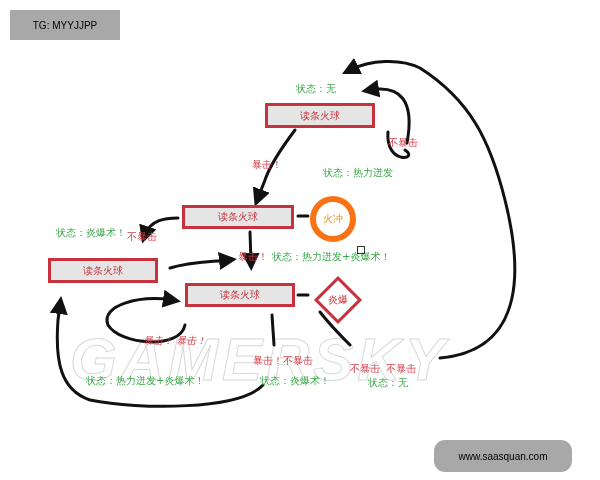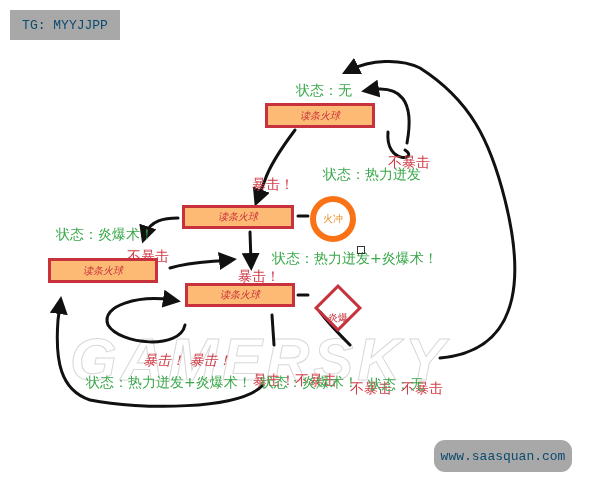--- a/index.html
+++ b/index.html
@@ -1,27 +1,27 @@
 <!DOCTYPE html>
 <html><head>
 <meta charset="utf-8">
 <style>
   html, body { margin:0; padding:0; }
   body { width:600px; height:480px; background:#ffffff; position:relative; overflow:hidden;
          font-family: "DejaVu Sans", sans-serif; }
-  .tag { position:absolute; background:#a8a8a8; color:#0c4a6e; font-family:Liberation Mono, monospace;
-         font-size:13px; display:flex; align-items:center; justify-content:center; }
-  .box { position:absolute; border:3px solid #c8323c; box-sizing:border-box; background:#fdba74;
-         display:flex; align-items:center; justify-content:center; color:#c8323c; font-size:10px;font-style:italic; }
-  .lbl { position:absolute; font-size:14px; white-space:nowrap; }
-  .red { color:#d23c48;margin-top:18px; }
+  .tag { position:absolute; background:#a8a8a8; color:#000000; font-family:Liberation Sans, sans-serif;
+         font-size:10px; display:flex; align-items:center; justify-content:center; }
+  .box { position:absolute; border:3px solid #c8323c; box-sizing:border-box; background:#e5e5e5;
+         display:flex; align-items:center; justify-content:center; color:#c8323c; font-size:10px; }
+  .lbl { position:absolute; font-size:10px; white-space:nowrap; }
+  .red { color:#d23c48; }
   .green { color:#3aa84a; }
   .circle { position:absolute; border:6px solid #f97316; border-radius:50%; box-sizing:border-box;
             display:flex; align-items:center; justify-content:center; color:#e8902a; font-size:10px; }
-  .diamond-wrap { position:absolute; width:50px; height:50px; display:flex; align-items:flex-end; justify-content:center; }
+  .diamond-wrap { position:absolute; width:50px; height:50px; display:flex; align-items:center; justify-content:center; }
   .diamond { position:absolute; width:34px; height:34px; border:3px solid #c8323c; transform:rotate(45deg); box-sizing:border-box; }
   .diamond-text { position:relative; color:#c8323c; font-size:10px; }
   svg.lines { position:absolute; left:0; top:0; }
   .watermark { position:absolute; left:70px; top:325px; font-family:"Liberation Sans", sans-serif; font-style:italic;
                font-weight:bold; font-size:60px; letter-spacing:4px; color:transparent;
                -webkit-text-stroke:1px #d8d8d8; }
 </style>
 </head>
 <body>
 

